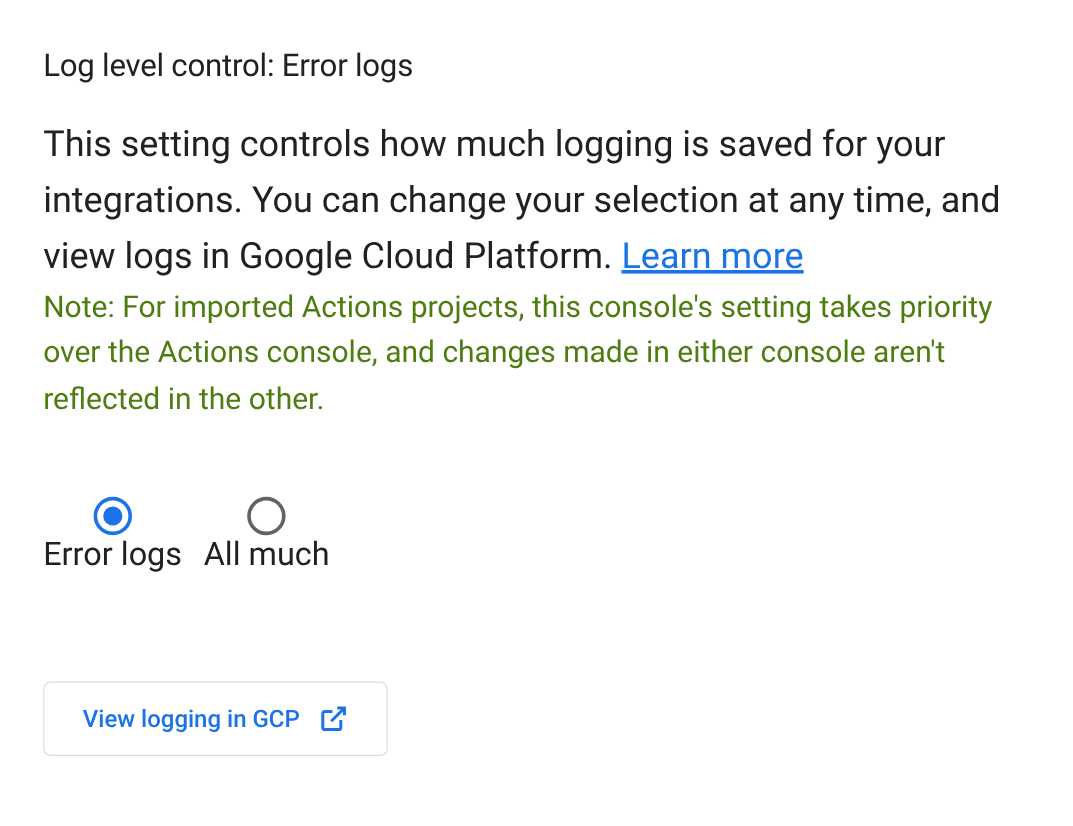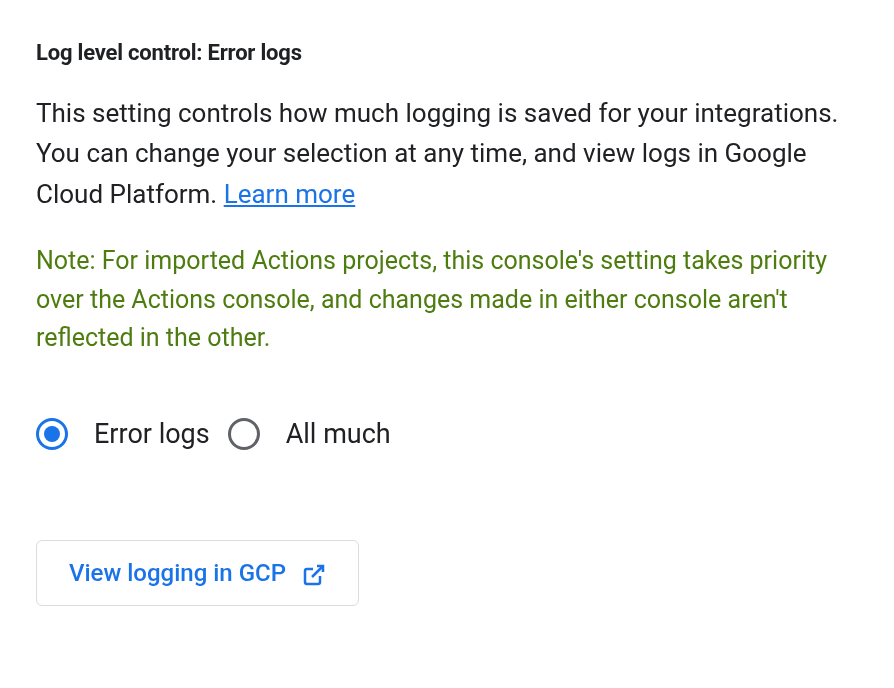--- a/index.html
+++ b/index.html
@@ -8,31 +8,30 @@
       box-sizing: border-box;
     }
     body {
       font-family: 'Google Sans', Roboto, Arial, sans-serif;
       background: #fff;
       padding: 40px 36px;
       width: 894px;
       color: #202124;
     }
     .heading {
-      font-size: 22px;
-      font-weight: 700;
+      font-size: 26px;
+      font-weight: 400;
       color: #202124;
       margin-bottom: 28px;
       letter-spacing: -0.2px;
     }
     .description {
-      font-size: 26px;
+      font-size: 30px;
       line-height: 1.55;
       color: #202124;
-      margin-bottom: 28px;
       font-weight: 400;
     }
     .description a {
       color: #1a73e8;
       text-decoration: underline;
       cursor: pointer;
     }
     .note {
       font-size: 25px;
       line-height: 1.55;
@@ -42,22 +41,22 @@
     }
     .radio-group {
       display: flex;
       align-items: center;
       gap: 18px;
       margin-bottom: 90px;
     }
     .radio-option {
       display: flex;
       align-items: center;
-      gap: 26px;
       cursor: pointer;
+      flex-direction: column;
     }
     .radio-circle {
       width: 32px;
       height: 32px;
       border-radius: 50%;
       position: relative;
       flex-shrink: 0;
     }
     .radio-circle.selected {
       border: 3px solid #1a73e8;
@@ -83,21 +82,21 @@
     }
     .gcp-button {
       display: inline-flex;
       align-items: flex-end;
       gap: 16px;
       padding: 18px 32px;
       border: 1px solid #dadce0;
       border-radius: 6px;
       background: #fff;
       cursor: pointer;
-      font-size: 24px;
+      font-size: 20px;
       font-weight: 500;
       color: #1a73e8;
       font-family: inherit;
     }
     .external-icon {
       width: 24px;
       height: 24px;
       flex-shrink: 0;
     }
   </style>

